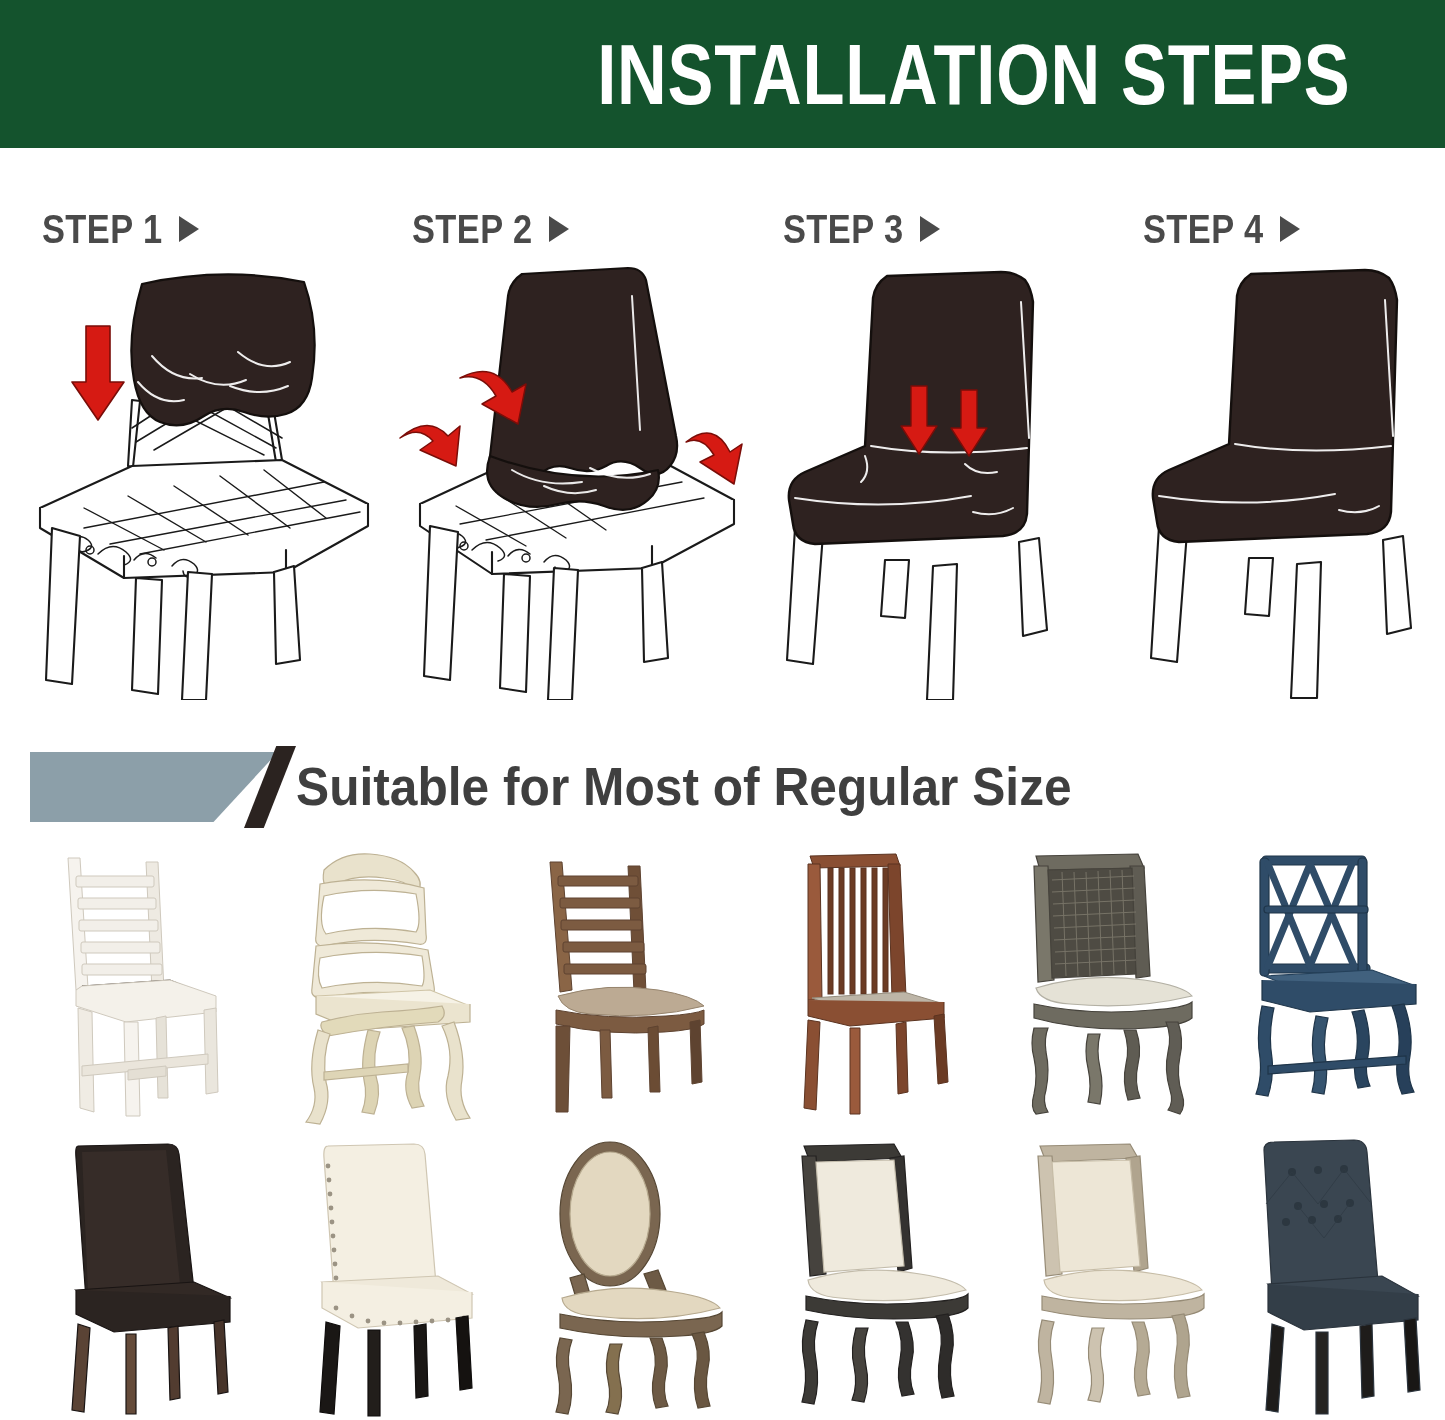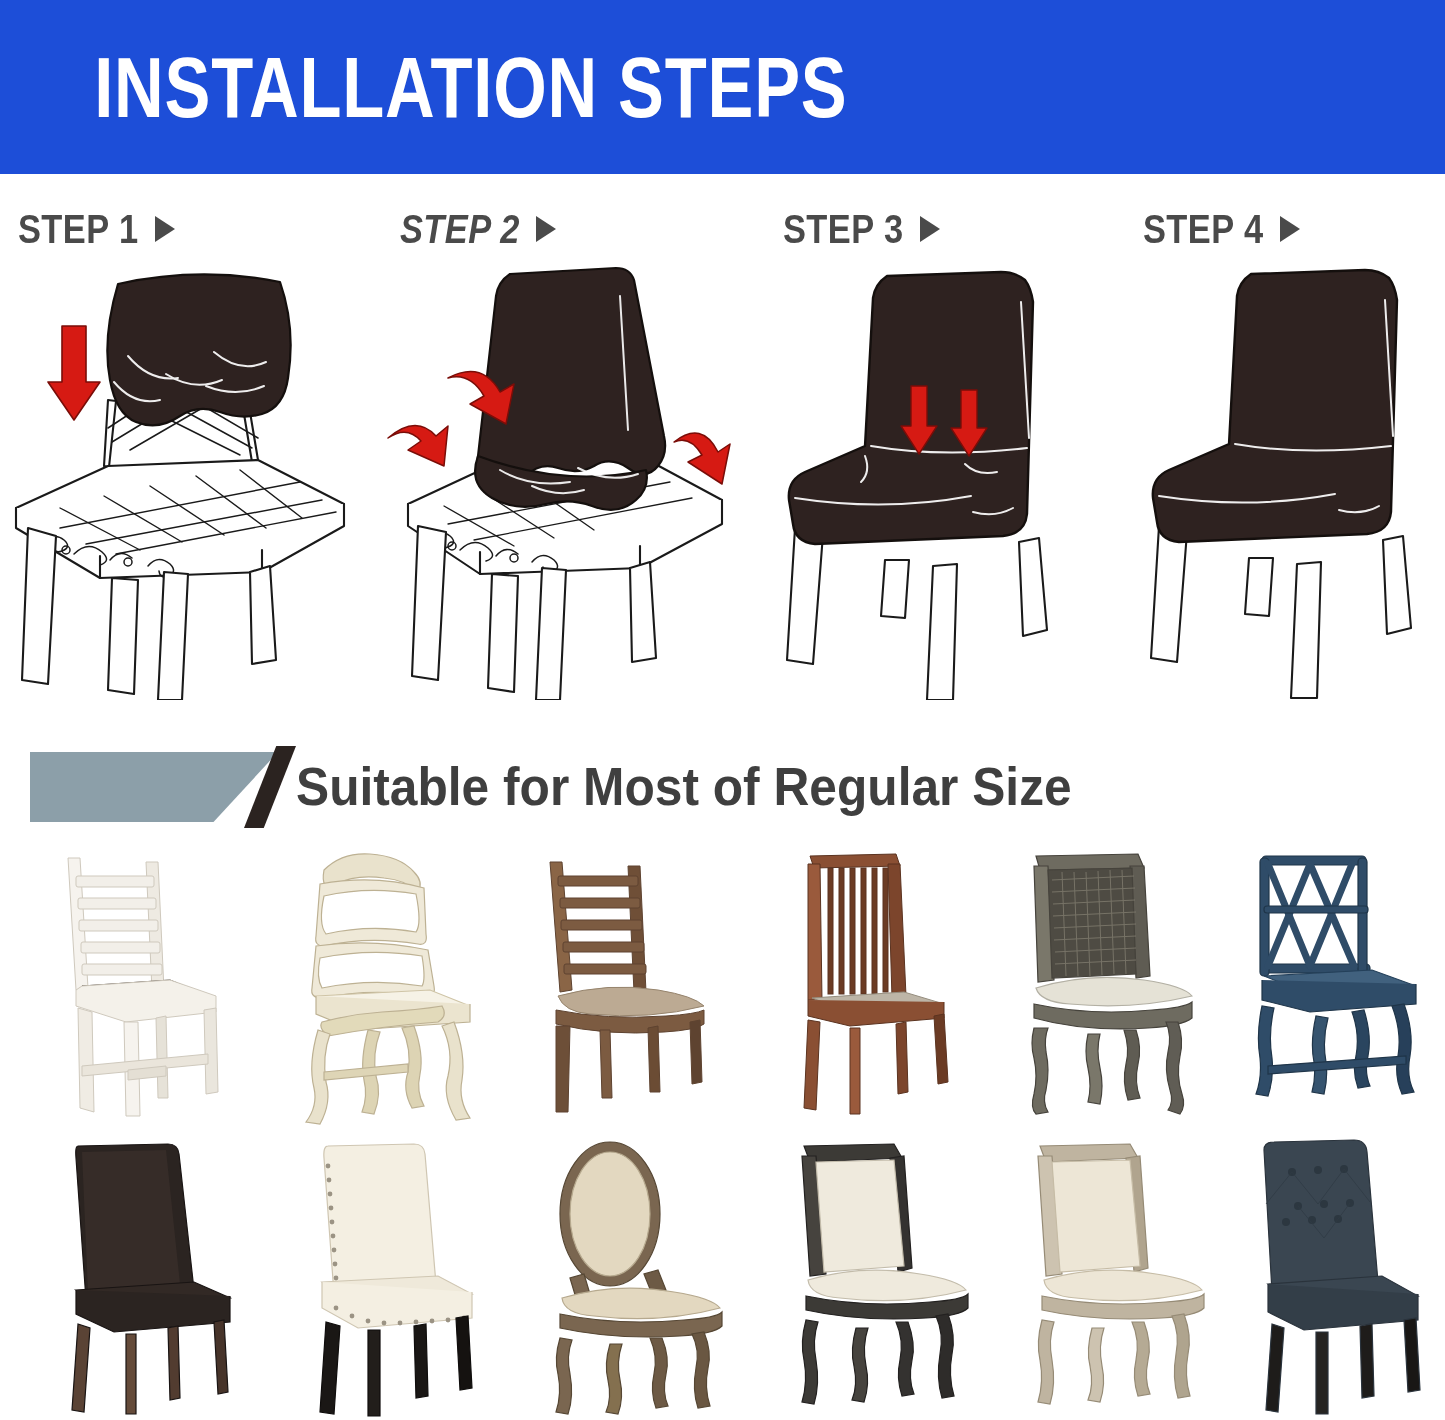--- a/index.html
+++ b/index.html
@@ -13,25 +13,25 @@
     font-family: "Liberation Sans", sans-serif;
     overflow: hidden;
     position: relative;
   }
 
   
   .header-banner {
     position: absolute;
     left: 0; top: 0;
     width: 1445px;
-    height: 174px;
-    background: #1d4ed8;
+    height: 148px;
+    background: #14532d;
     display: flex;
     align-items: center;
-    justify-content: flex-start;
+    justify-content: flex-end;
   }
   .header-title {
     color: #ffffff;
     font-family: "Liberation Sans Narrow", "Liberation Sans", sans-serif;
     font-size: 86px;
     font-weight: 700;
     letter-spacing: 1px;
     transform: scaleX(0.80);
     transform-origin: center center;
     white-space: nowrap;
@@ -45,22 +45,22 @@
     left: 0; top: 174px;
     width: 1445px;
     height: 560px;
   }
   .step-col {
     position: absolute;
     top: 0;
     width: 360px;
     height: 560px;
   }
-  .step-col.c1 { left: 0; text-align: center; }
-  .step-col.c2 { left: 382px; font-style: italic; }
+  .step-col.c1 { left: 24px; text-align: center; }
+  .step-col.c2 { left: 394px; }
   .step-col.c3 { left: 765px; }
   .step-col.c4 { left: 1125px; }
 
   .step-label {
     position: absolute;
     top: 32px;
     left: 18px;
     display: flex;
     align-items: center;
     gap: 9px;

